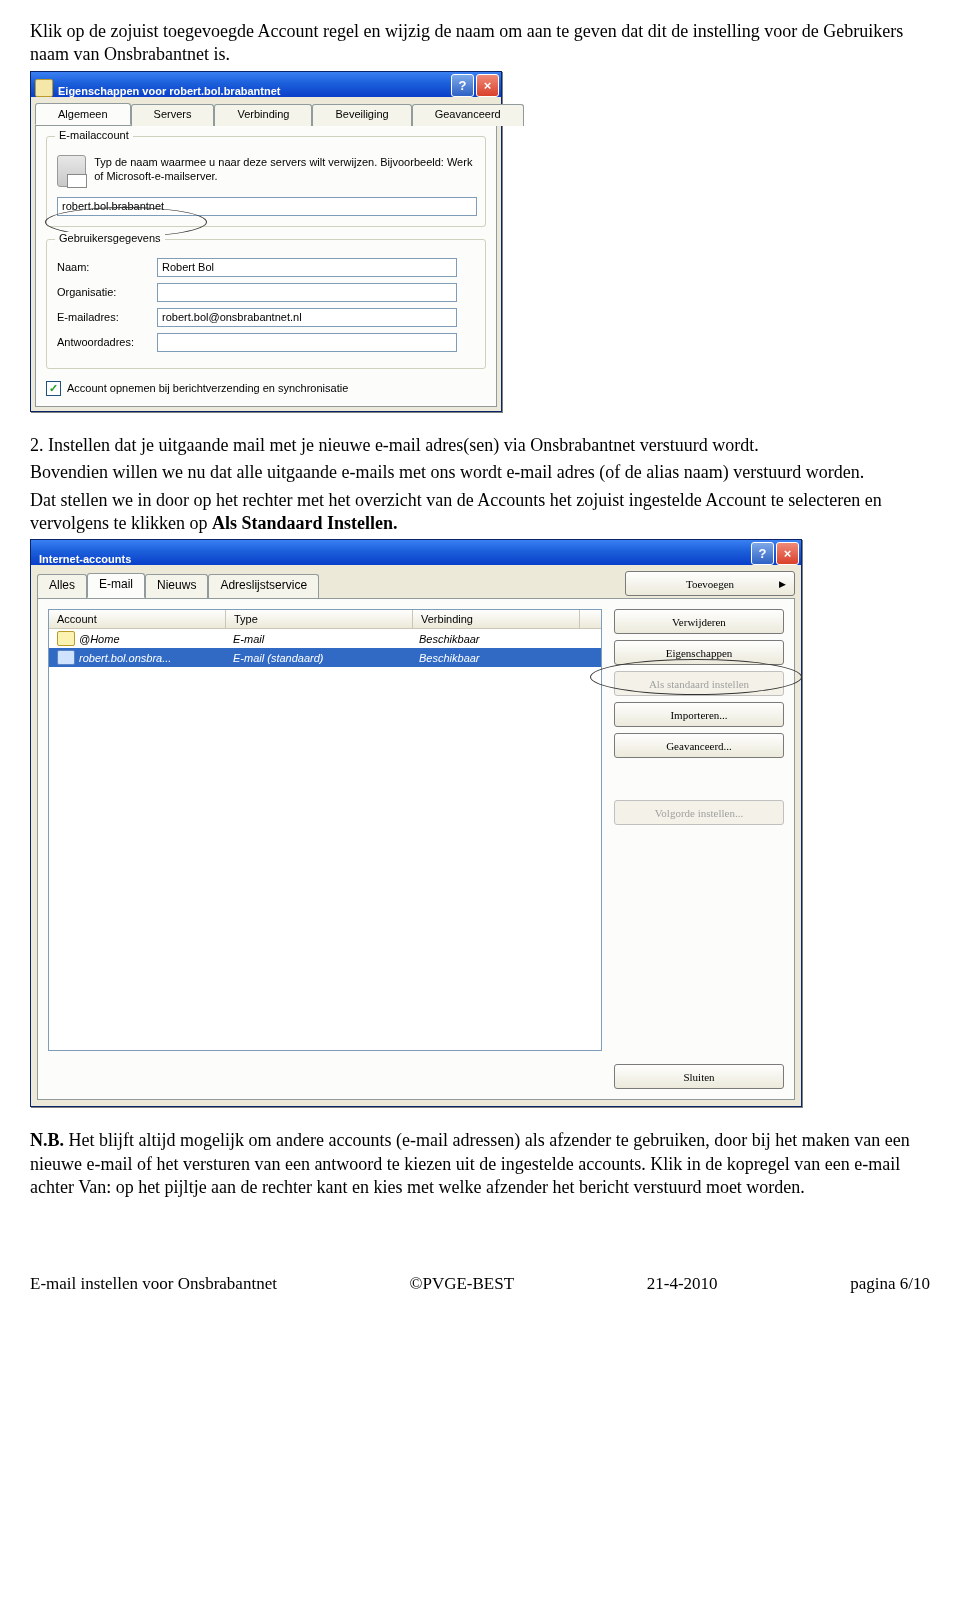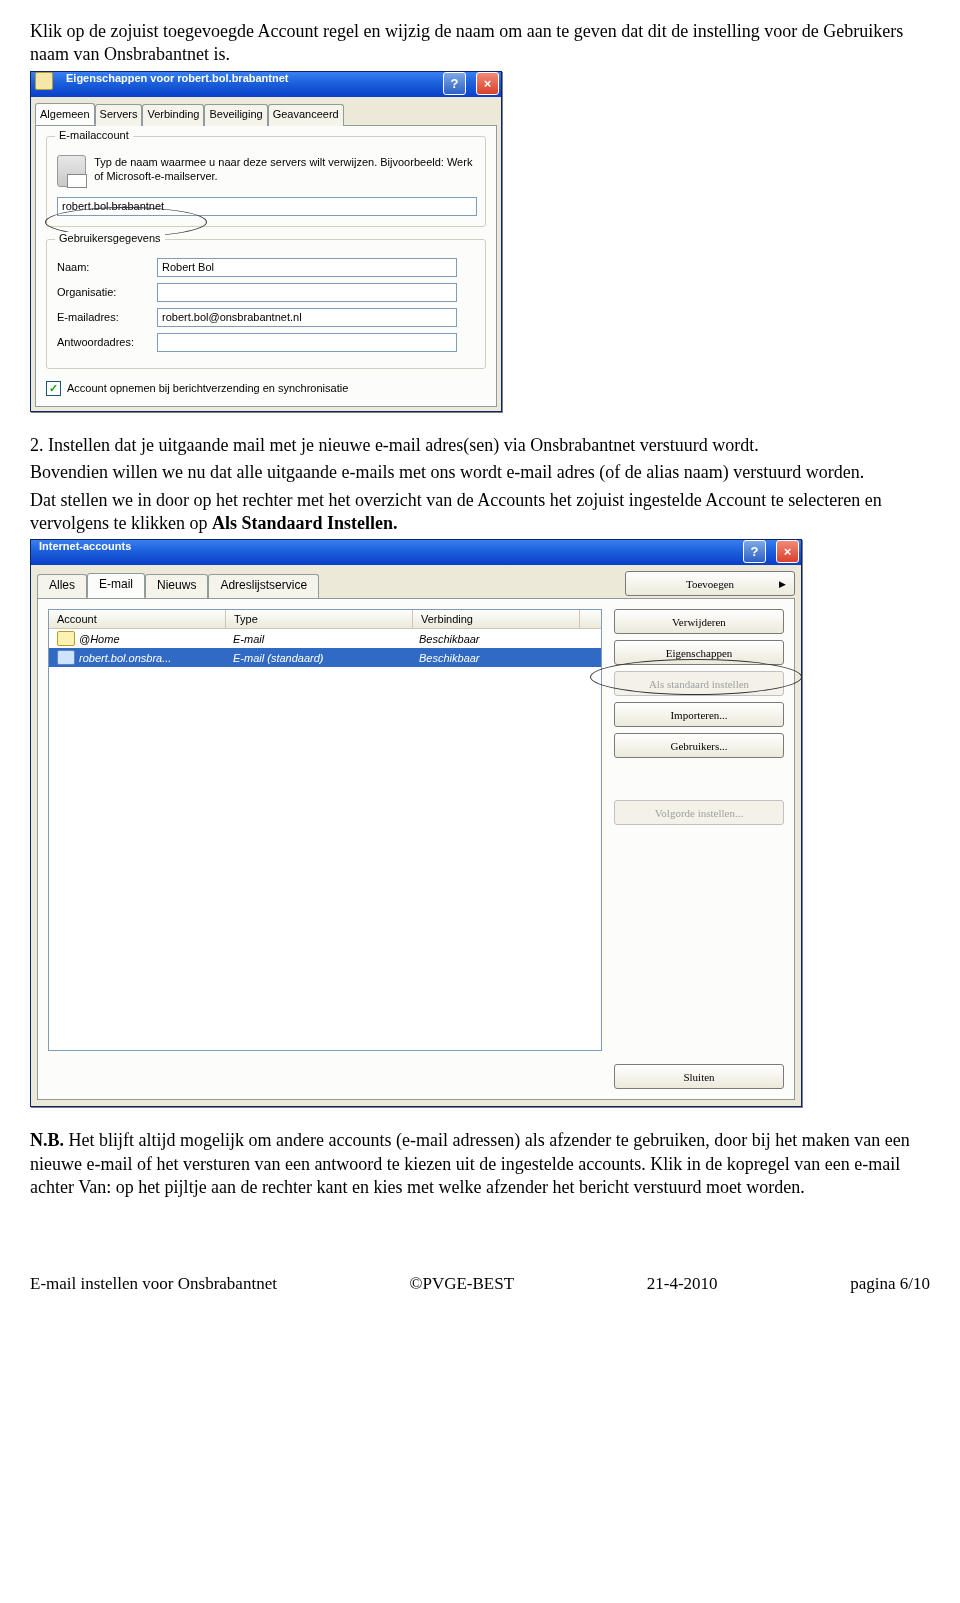--- a/index.html
+++ b/index.html
@@ -28,25 +28,24 @@
     background: #ece9d8;
     box-shadow: 1px 1px 0 #808080;
     position: relative;
     margin-bottom: 22px;
   }
   .dlg1 { width: 470px; }
   .titlebar {
     height: 25px;
     background: linear-gradient(to bottom, #3a80f3 0%, #1b5fda 45%, #0a3fc9 100%);
     display: flex;
-    align-items: flex-start;
+    align-items: flex-end;
     padding: 0 2px 0 4px;
     color: #fff;
     font-weight: bold;
-    gap: 8px;
   }
   .titlebar .tb-icon {
     width: 16px; height: 16px;
     background: #f5e7a8;
     border: 1px solid #b89c2e;
     border-radius: 2px;
     margin-right: 5px;
   }
   .titlebar .spacer { flex: 1; }
   .tb-btn {
@@ -70,21 +69,21 @@
     color: #fff;
     font-family: Arial;
   }
 
   .tabs {
     display: flex;
     padding: 6px 4px 0 4px;
     background: #ece9d8;
   }
   .tab {
-    padding: 3px 4px;
+    padding: 3px 22px;
     border: 1px solid #919b9c;
     border-bottom: none;
     background: #f5f4ea;
     margin-right: 0px;
     border-radius: 3px 3px 0 0;
     position: relative;
     top: 1px;
     font-size: 11px;
   }
   .tab.active {
@@ -393,21 +392,21 @@
             <div class="col-type">E-mail (standaard)</div>
             <div class="col-conn">Beschikbaar</div>
           </div>
         </div>
       </div>
       <div class="btncol">
         <div class="winbtn">Verwijderen</div>
         <div class="winbtn">Eigenschappen</div>
         <div class="winbtn disabled" style="position:relative;">Als standaard instellen</div>
         <div class="winbtn">Importeren...</div>
-        <div class="winbtn">Gebruikers...</div>
+        <div class="winbtn">Geavanceerd...</div>
         <div class="gap"></div>
         <div class="winbtn disabled">Volgorde instellen...</div>
         <div class="biggap"></div>
         <div class="winbtn">Sluiten</div>
       </div>
       <div class="oval" style="right:-8px; top:60px; width:210px; height:34px;"></div>
     </div>
   </div>
 
   <p class="para">

